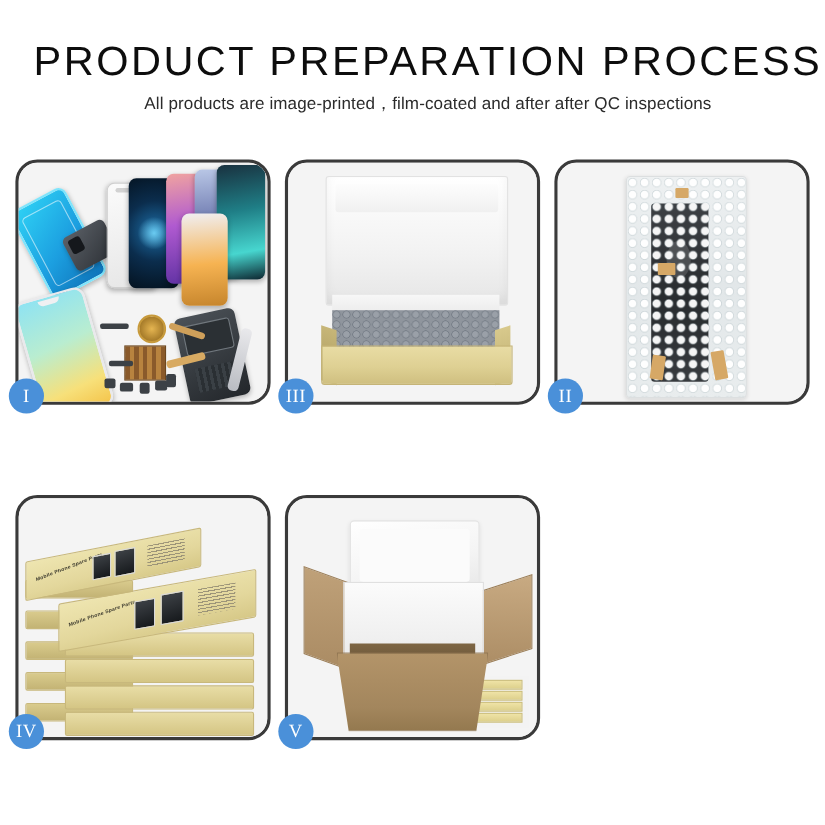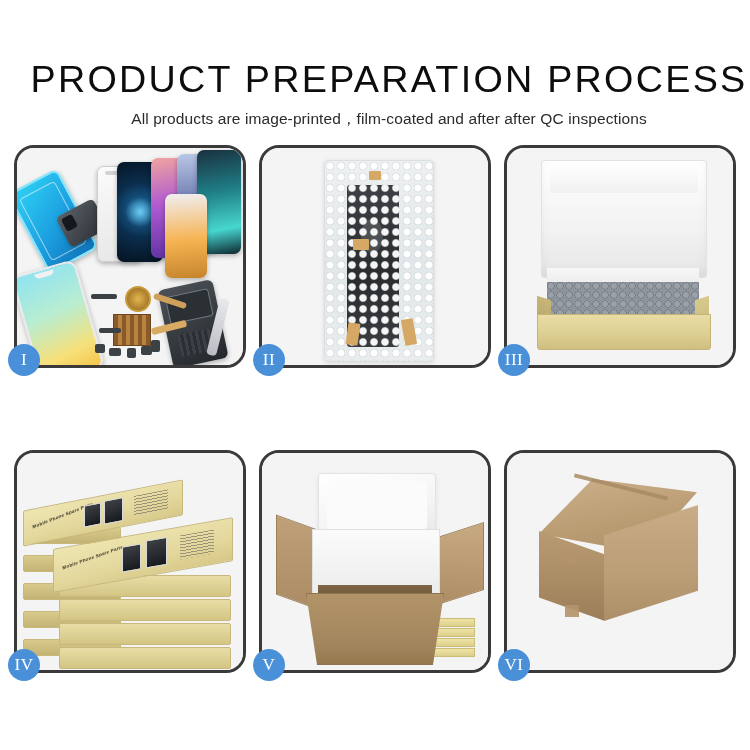--- a/index.html
+++ b/index.html
@@ -4,21 +4,21 @@
 <style>
   html,body{margin:0;padding:0;}
   body{
     width:750px;height:750px;background:#ffffff;
     font-family:"Liberation Sans","DejaVu Sans",sans-serif;
     overflow:hidden;position:relative;
   }
   .page{width:750px;height:750px;position:relative;}
 
   
-  .header{padding-top:60px;text-align:center;margin-left:28px;}
+  .header{padding-top:36px;text-align:center;margin-left:28px;}
   .title{
     font-size:37px;line-height:40px;font-weight:400;color:#0d0d0d;
     letter-spacing:2.2px;white-space:nowrap;font-stretch:semi-condensed;
     transform:scaleX(1.02);transform-origin:center;
   }
   .subtitle{
     margin-top:10px;font-size:15.5px;line-height:18px;color:#2b2b2b;
     letter-spacing:.1px;white-space:nowrap;
   }
 
@@ -237,43 +237,43 @@
         <div class="chip" style="left:110px;top:200px;width:9px;height:10px;"></div>
         <div class="chip" style="left:124px;top:198px;width:11px;height:9px;"></div>
         <div class="chip" style="left:82px;top:180px;width:22px;height:5px;"></div>
         <div class="chip" style="left:134px;top:192px;width:9px;height:12px;"></div>
         <div class="tool"></div>
       </div>
       <div class="badge">I</div>
     </div>
 
     <div class="panel">
+      <div class="stage p3">
+        <div class="b3-lid"></div>
+        <div class="b3-foam"></div>
+        <div class="b3-bubble"></div>
+        <div class="b3-side"></div>
+        <div class="b3-side-r"></div>
+        <div class="b3-front"></div>
+      </div>
+      <div class="badge">III</div>
+    </div>
+
+    <div class="panel">
       <div class="stage p2">
         <div class="bag">
           <div class="part-dark"></div>
           <div class="bubbles"></div>
           <div class="tape t1"></div>
           <div class="tape t2"></div>
           <div class="tape t3"></div>
           <div class="tape t4"></div>
         </div>
       </div>
       <div class="badge">II</div>
-    </div>
-
-    <div class="panel">
-      <div class="stage p3">
-        <div class="b3-lid"></div>
-        <div class="b3-foam"></div>
-        <div class="b3-bubble"></div>
-        <div class="b3-side"></div>
-        <div class="b3-side-r"></div>
-        <div class="b3-front"></div>
-      </div>
-      <div class="badge">III</div>
     </div>
 
     <div class="panel">
       <div class="stage p4">
         <div class="stackwrap">
 
           <div class="sbox sb-edge" style="left:0px;top:56px;width:96px;height:15px;"></div>
           <div class="sbox sb-edge" style="left:0px;top:84px;width:96px;height:15px;"></div>
           <div class="sbox sb-edge" style="left:0px;top:112px;width:96px;height:15px;"></div>
           <div class="sbox sb-edge" style="left:0px;top:140px;width:96px;height:15px;"></div>
@@ -320,26 +320,15 @@
             <div class="ybox yh" style="left:50px;top:24px;"></div>
             <div class="ybox yh" style="left:50px;top:34px;"></div>
           </div>
         </div>
         <div class="c5-inner"></div>
         <div class="c5-body"></div>
       </div>
       <div class="badge">V</div>
     </div>
 
-    <div class="panel">
-      <div class="stage p6">
-        <div class="c6-top"></div>
-        <div class="c6-seam"></div>
-        <div class="c6-left"></div>
-        <div class="c6-right"></div>
-        <div class="c6-tape c6-t1"></div>
-        <div class="c6-tape c6-t2"></div>
-      </div>
-      <div class="badge">VI</div>
-    </div>
 
   </div>
 </div>
 
 </body></html>

